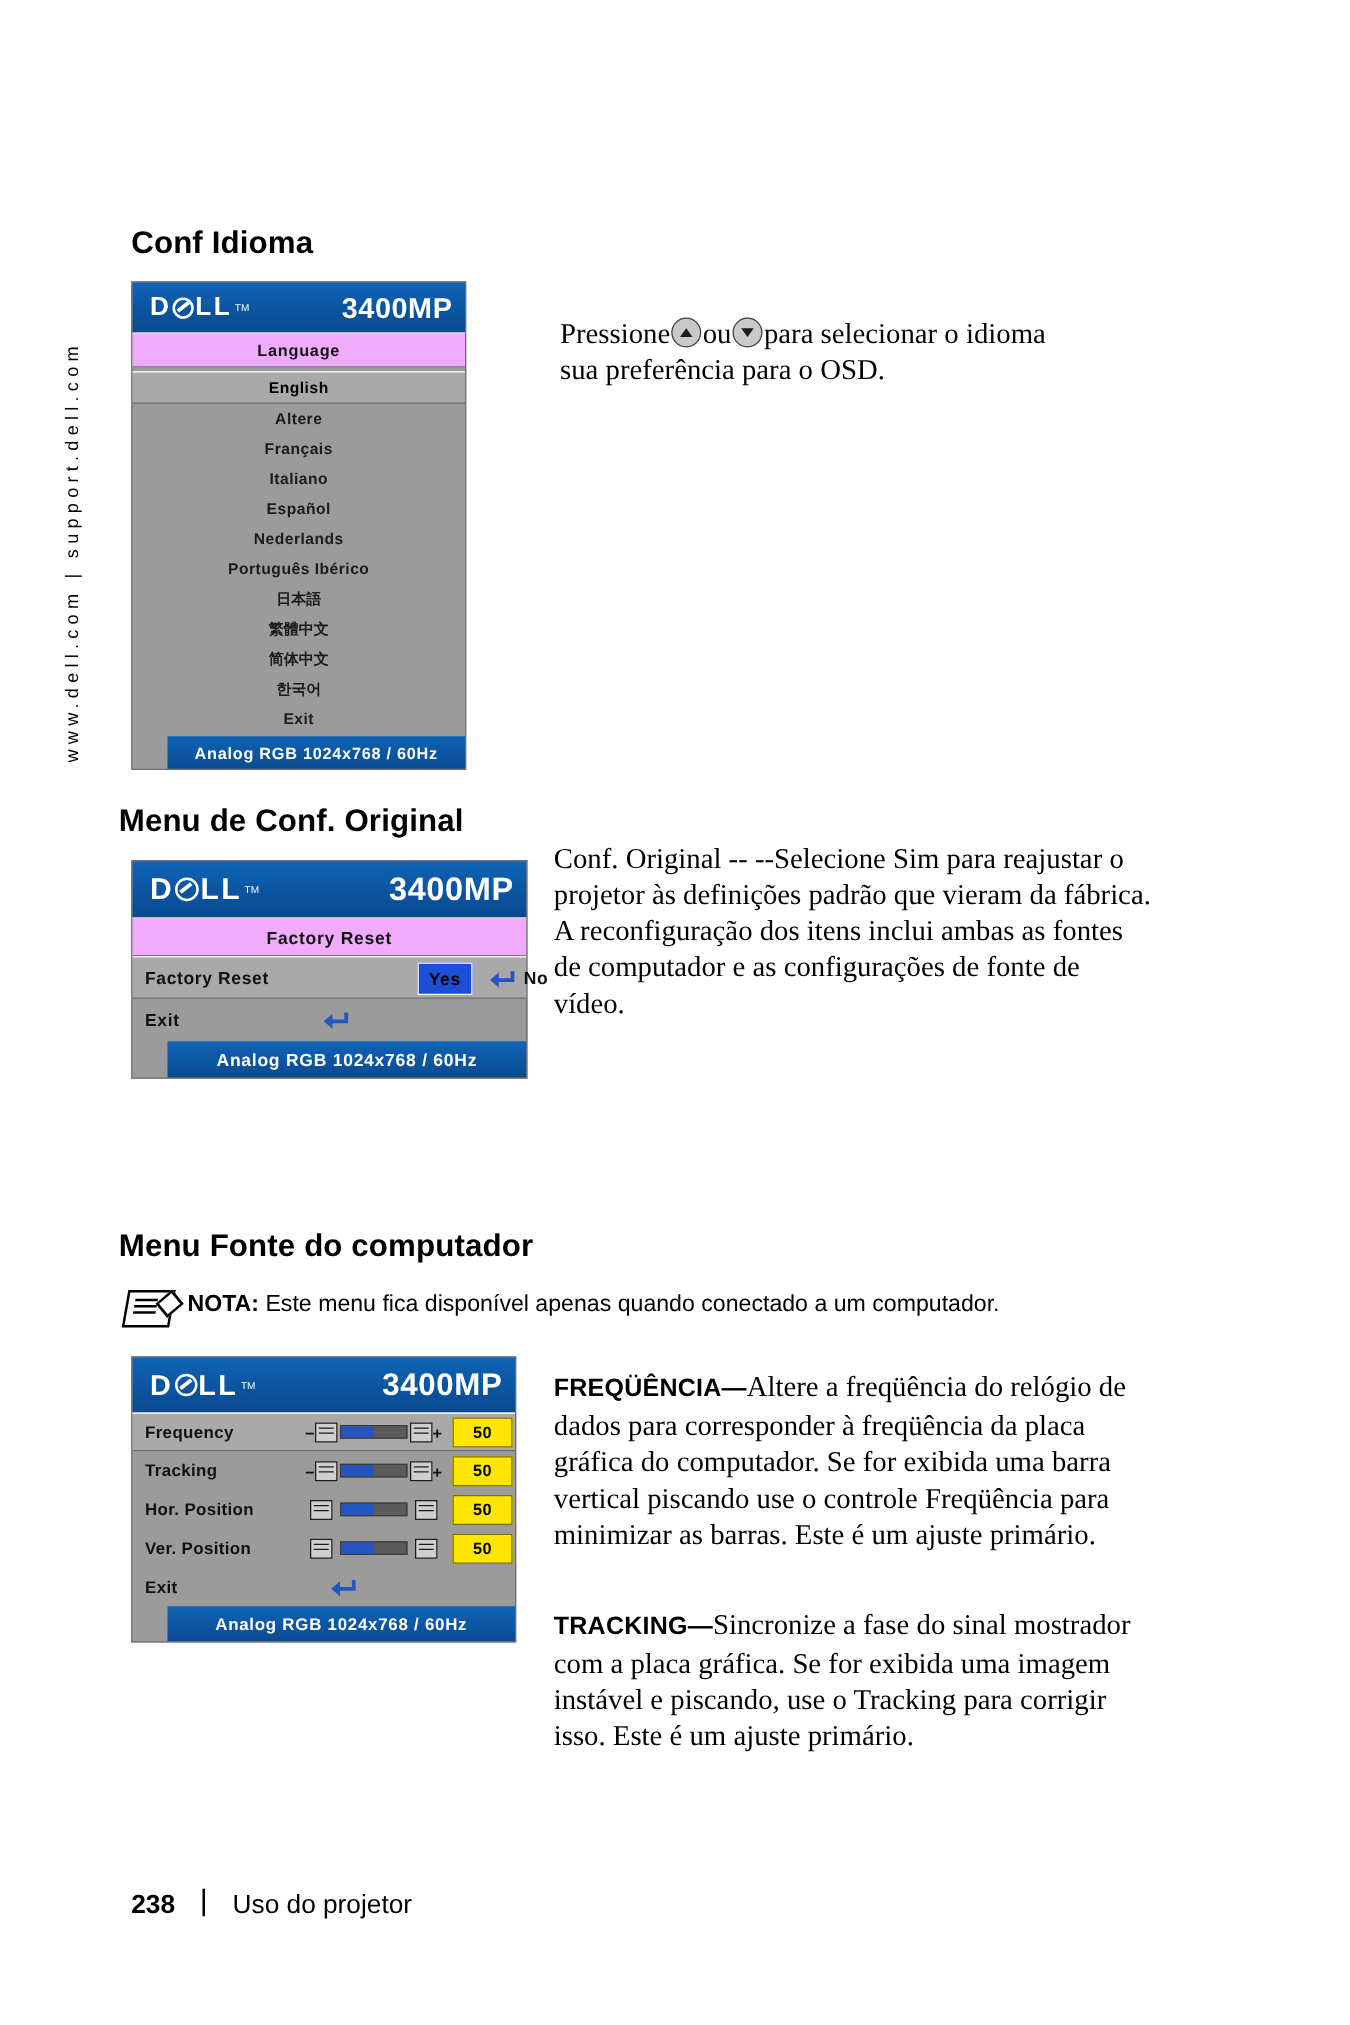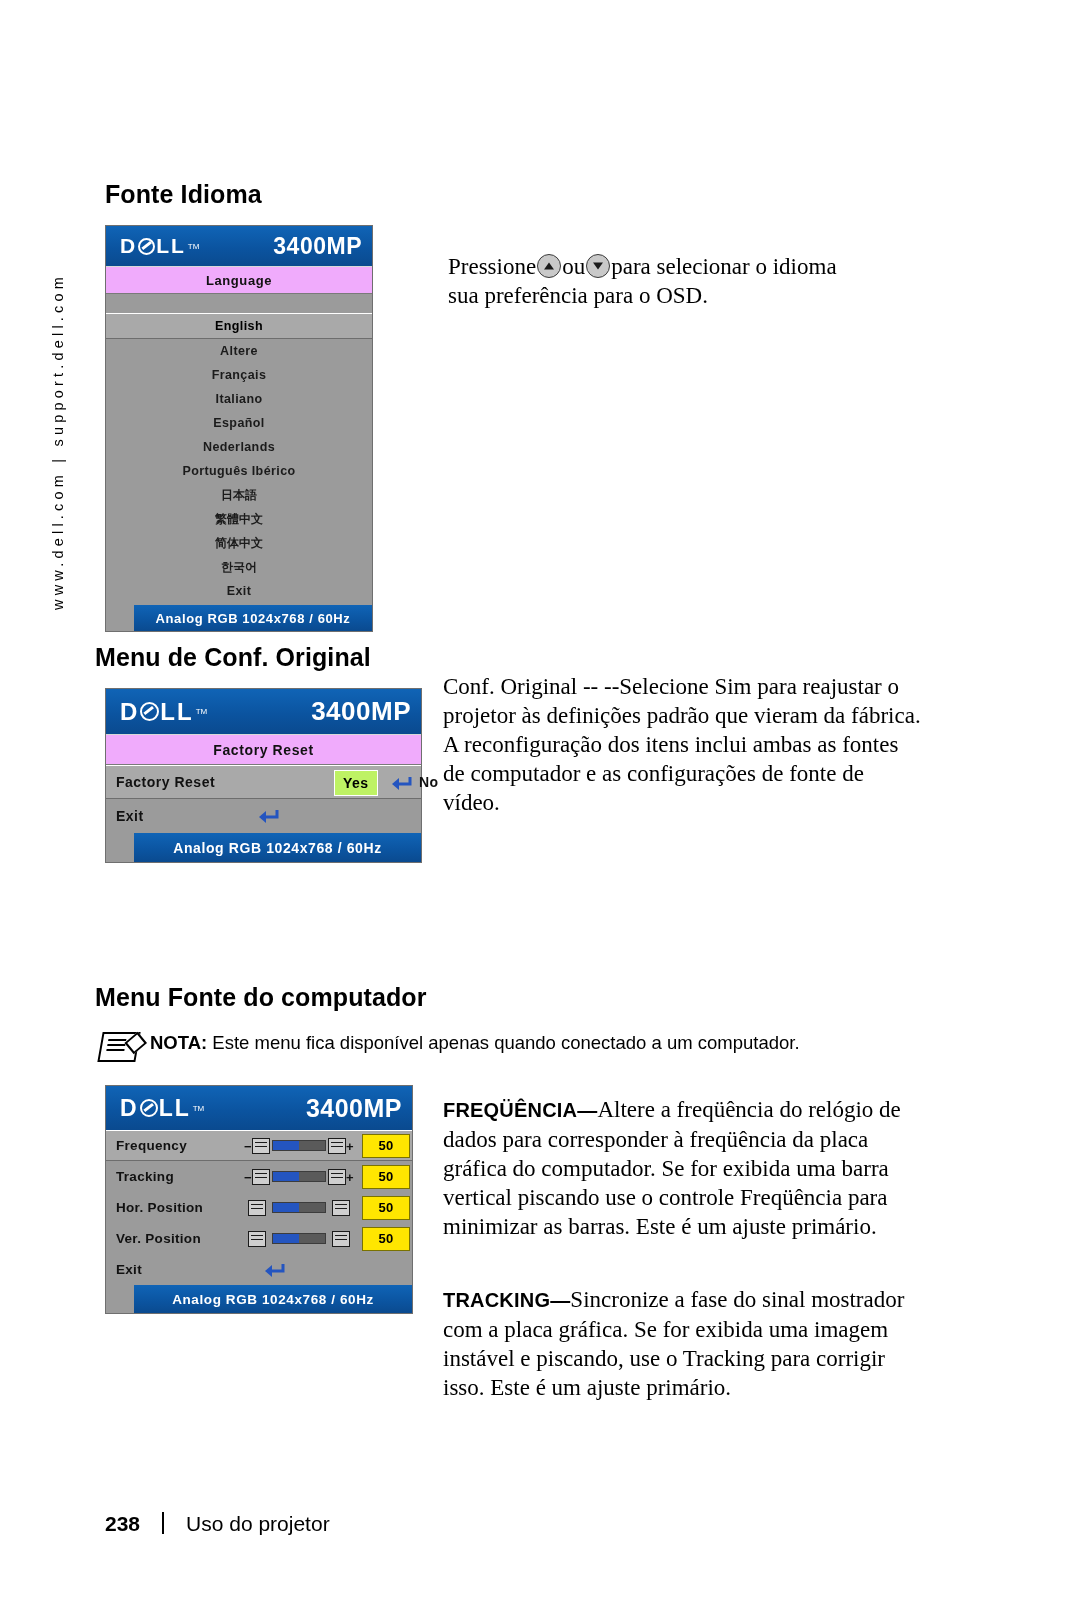--- a/index.html
+++ b/index.html
@@ -131,21 +131,21 @@
     justify-content: center;
     font-size: 13px;
     font-weight: bold;
     color: #ffffff;
     letter-spacing: 0.6px;
     margin-left: 28px;
   }
 
   
   .lang-list {
-    padding: 19px 0 2px 0;
+    padding: 3px 0 2px 0;
   }
   .lang-row {
     height: 24px;
     display: flex;
     align-items: center;
     justify-content: center;
     font-size: 12.5px;
     font-weight: bold;
     color: #1b1b1b;
     letter-spacing: 0.4px;
@@ -175,21 +175,21 @@
     background: #a9a9a9;
     border-top: 1px solid #ffffff;
     border-bottom: 1px solid #6d6d6d;
   }
   .fr-yes {
     position: absolute;
     left: 228px;
     top: 4px;
     height: 24px;
     padding: 0 8px;
-    background: #bef264;
+    background: #1d4ed8;
     border: 1px solid #ffffff;
     display: flex;
     align-items: center;
     font-size: 14px;
     font-weight: bold;
     color: #000;
   }
   .fr-no {
     position: absolute;
     left: 305px;
@@ -377,21 +377,21 @@
   .footer .lbl {
     font-size: 21px;
     color: #000;
   }
 </style>
 </head>
 <body>
 
 <div class="side-url">www.dell.com | support.dell.com</div>
 
-<h2 class="sec" style="left:105px; top:180px;">Fonte Idioma</h2>
+<h2 class="sec" style="left:105px; top:180px;">Conf Idioma</h2>
 
 <div class="osd" style="left:105px; top:225px; width:268px;">
   <div class="osd-header">
     <span class="dell-logo">
       <span class="txt">D</span>
         <span class="dell-e"></span>
         <span class="txt">LL</span>
         <span class="tm">TM</span>
     </span>
     <span class="model">3400MP</span>

